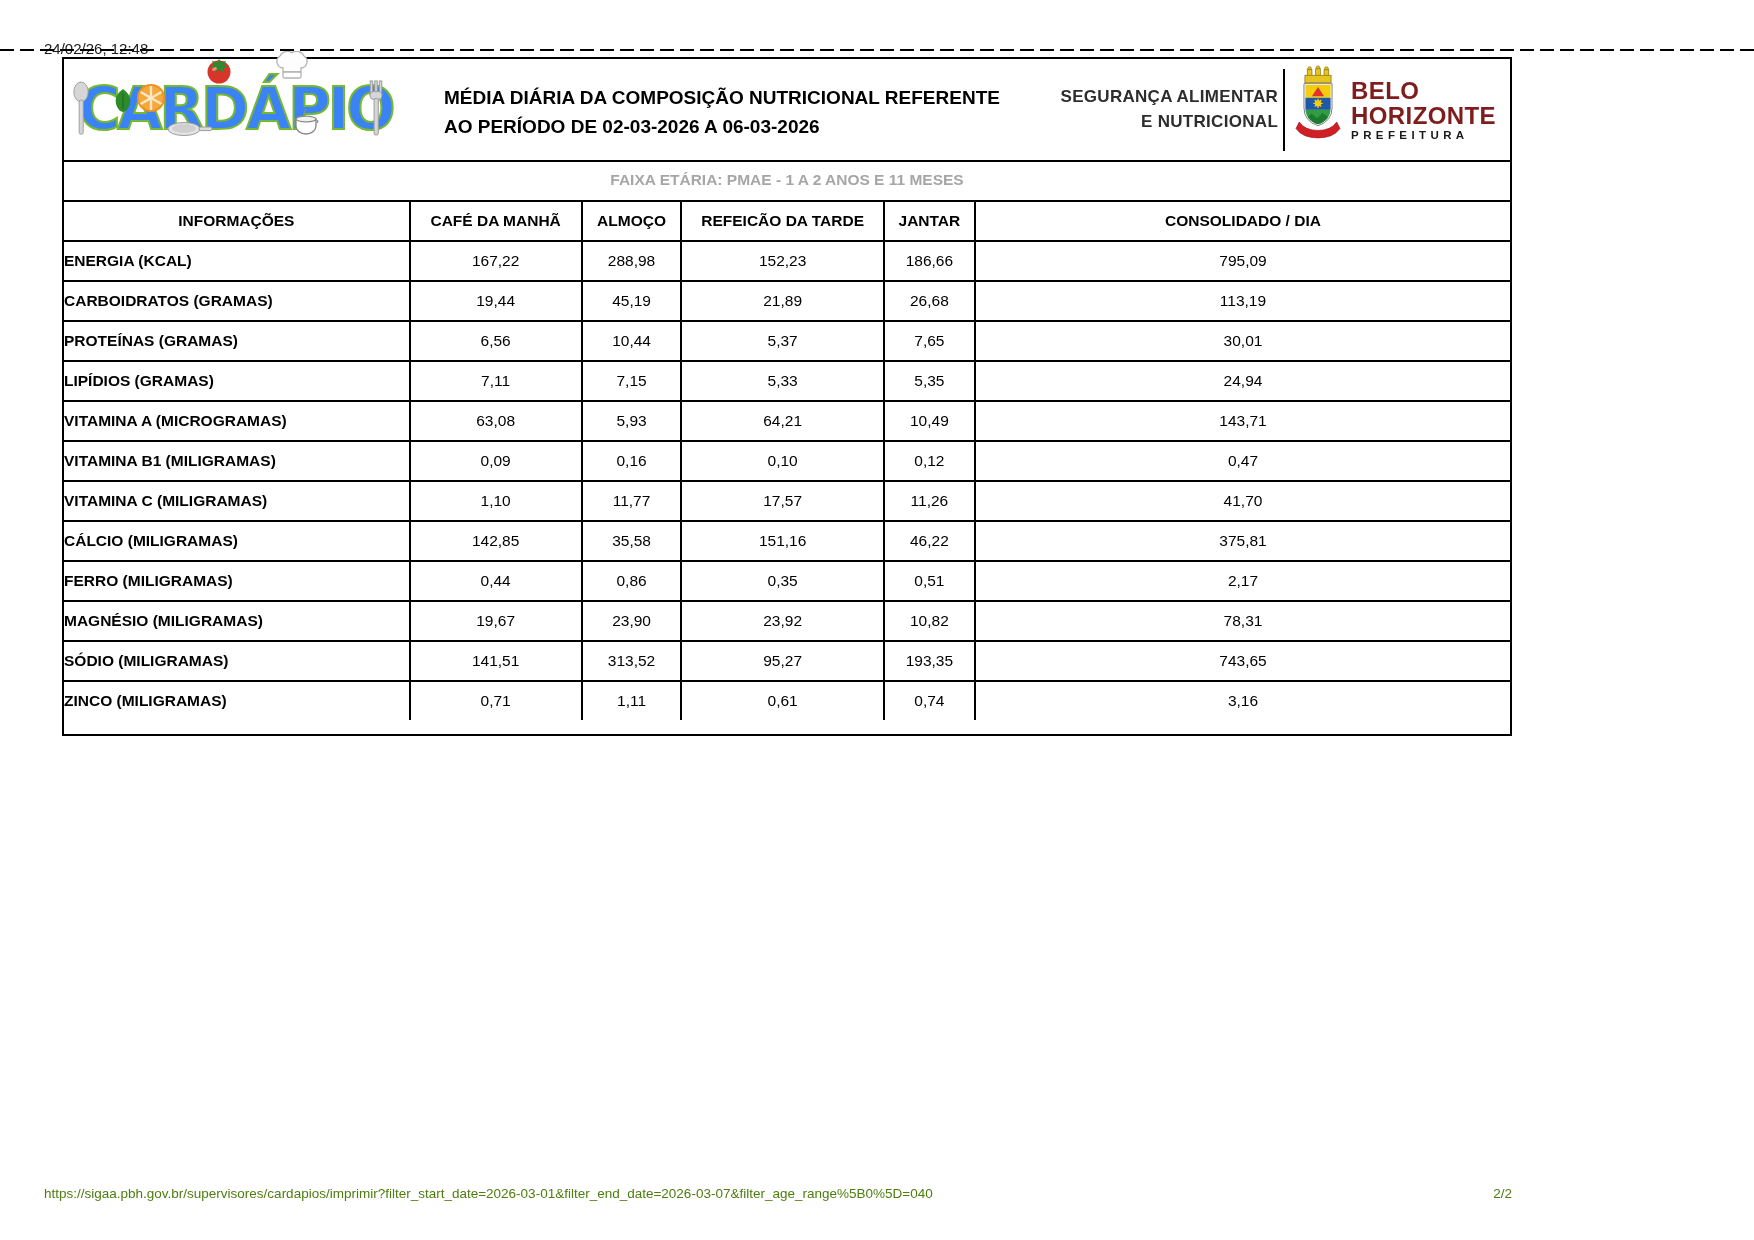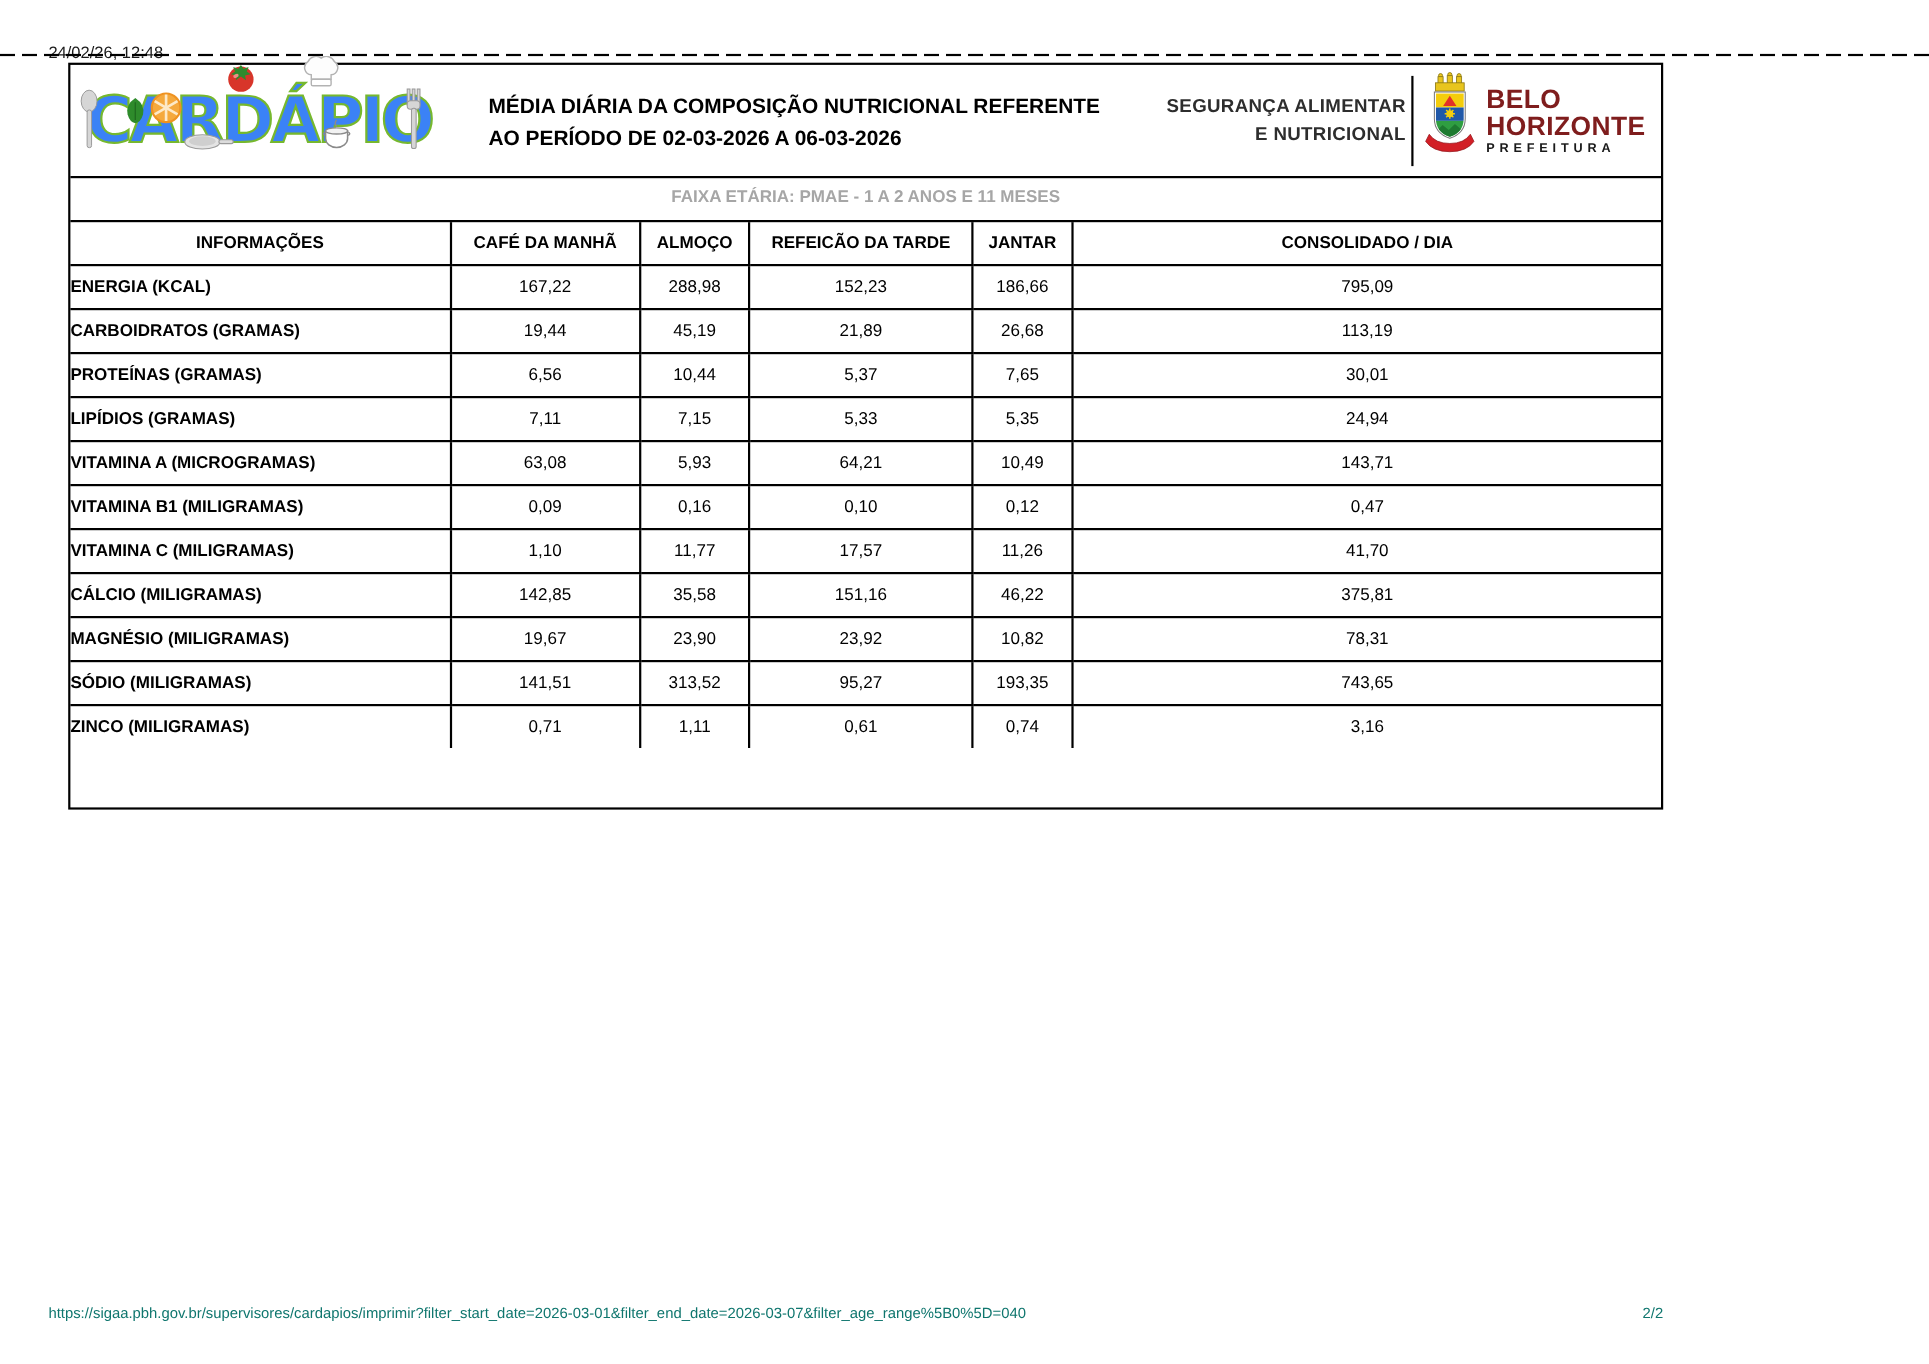--- a/index.html
+++ b/index.html
@@ -42,21 +42,21 @@
   
   table.nutri { position:absolute; top:101px; left:0; width:100%; border-collapse:collapse; border-style:hidden; table-layout:fixed; }
   table.nutri th, table.nutri td { border:2px solid #000; padding:0; }
   tr.faixa td { height:40px; text-align:center; font-weight:700; font-size:15.5px; color:#a6a6a6; }
   tr.cols th { height:38px; text-align:center; font-weight:700; font-size:15.5px; color:#000; }
   tbody td { height:38px; font-size:15.5px; }
   td.lbl { font-weight:700; text-align:left; padding-left:8px; }
   td.val { text-align:center; font-weight:400; }
 
   
-  .print-footer { position:absolute; top:1186px; left:44px; width:1468px; display:flex; justify-content:space-between; font-size:13.5px; color:#0f766e; }
+  .print-footer { position:absolute; top:1186px; left:44px; width:1468px; display:flex; justify-content:space-between; font-size:13.5px; color:#4d7c0f; }
 </style>
 </head>
 <body>
 
 <div class="print-header">
   <span class="dt">24/02/26, 12:48</span>
 </div>
 <div class="page-sep"></div>
 
 <div class="doc">
@@ -260,20 +260,28 @@
         </tr>
         <tr>
           <td class="lbl">CÁLCIO (MILIGRAMAS)</td>
           <td class="val">142,85</td>
           <td class="val">35,58</td>
           <td class="val">151,16</td>
           <td class="val">46,22</td>
           <td class="val">375,81</td>
         </tr>
         <tr>
+          <td class="lbl">FERRO (MILIGRAMAS)</td>
+          <td class="val">0,44</td>
+          <td class="val">0,86</td>
+          <td class="val">0,35</td>
+          <td class="val">0,51</td>
+          <td class="val">2,17</td>
+        </tr>
+        <tr>
           <td class="lbl">MAGNÉSIO (MILIGRAMAS)</td>
           <td class="val">19,67</td>
           <td class="val">23,90</td>
           <td class="val">23,92</td>
           <td class="val">10,82</td>
           <td class="val">78,31</td>
         </tr>
         <tr>
           <td class="lbl">SÓDIO (MILIGRAMAS)</td>
           <td class="val">141,51</td>

